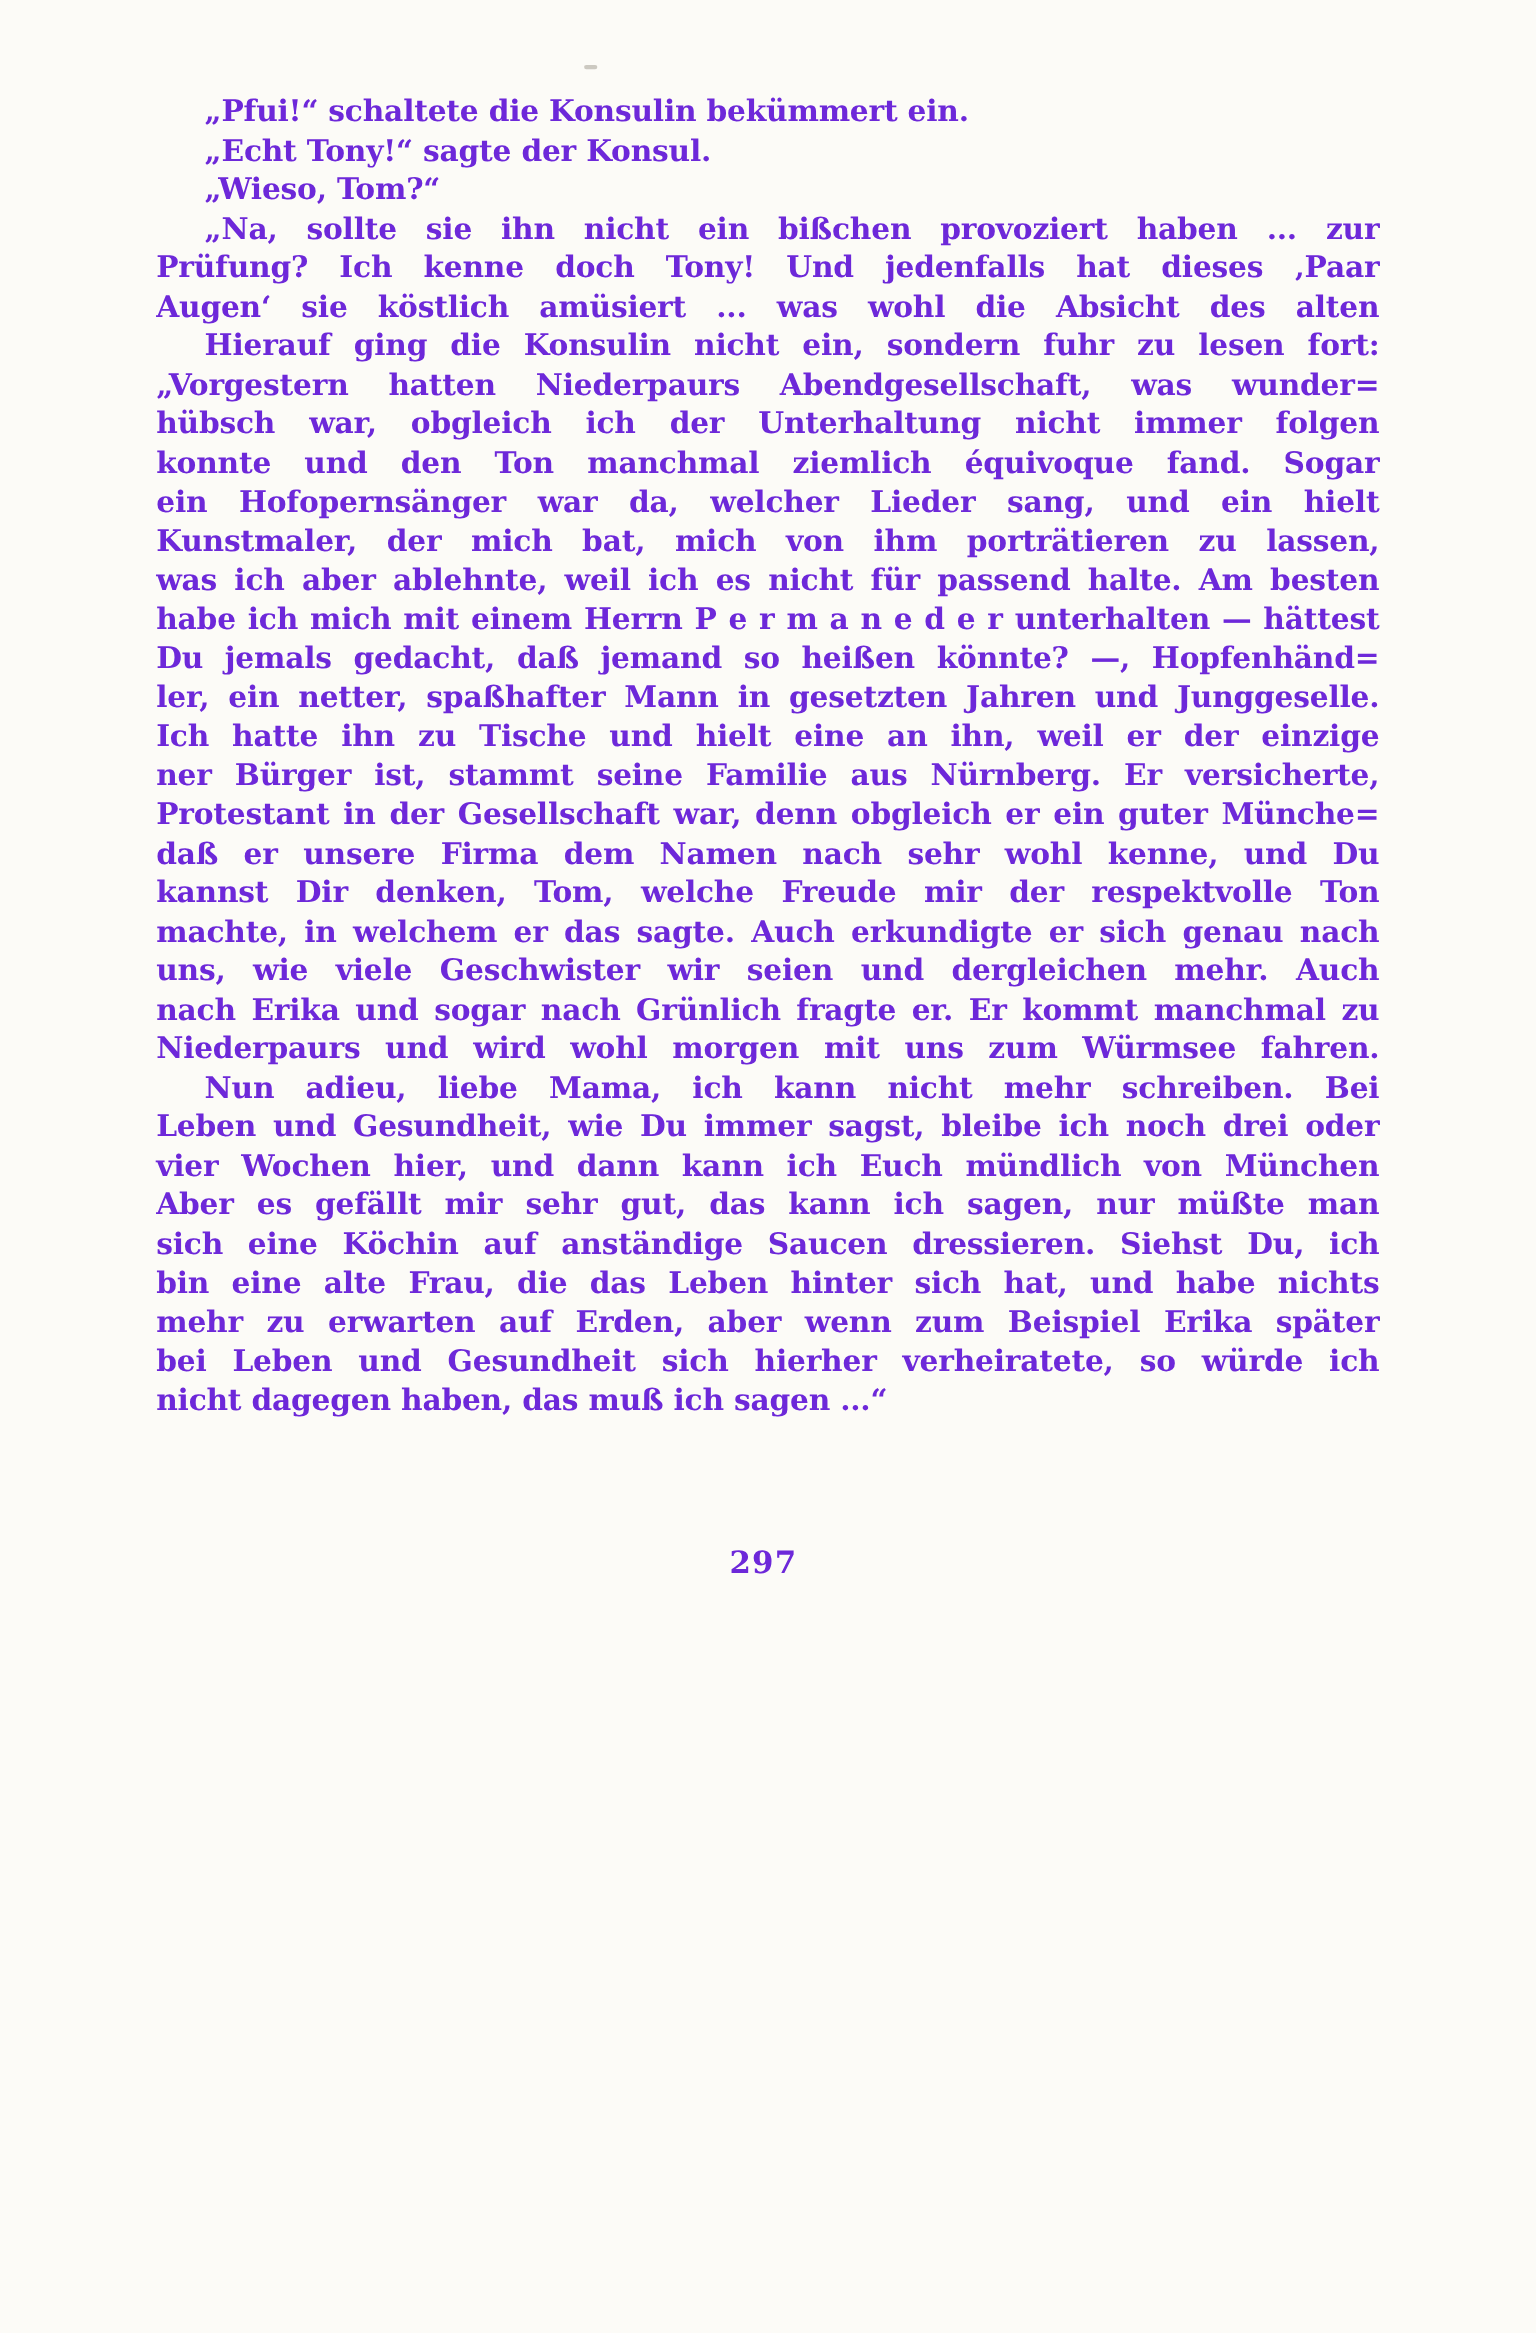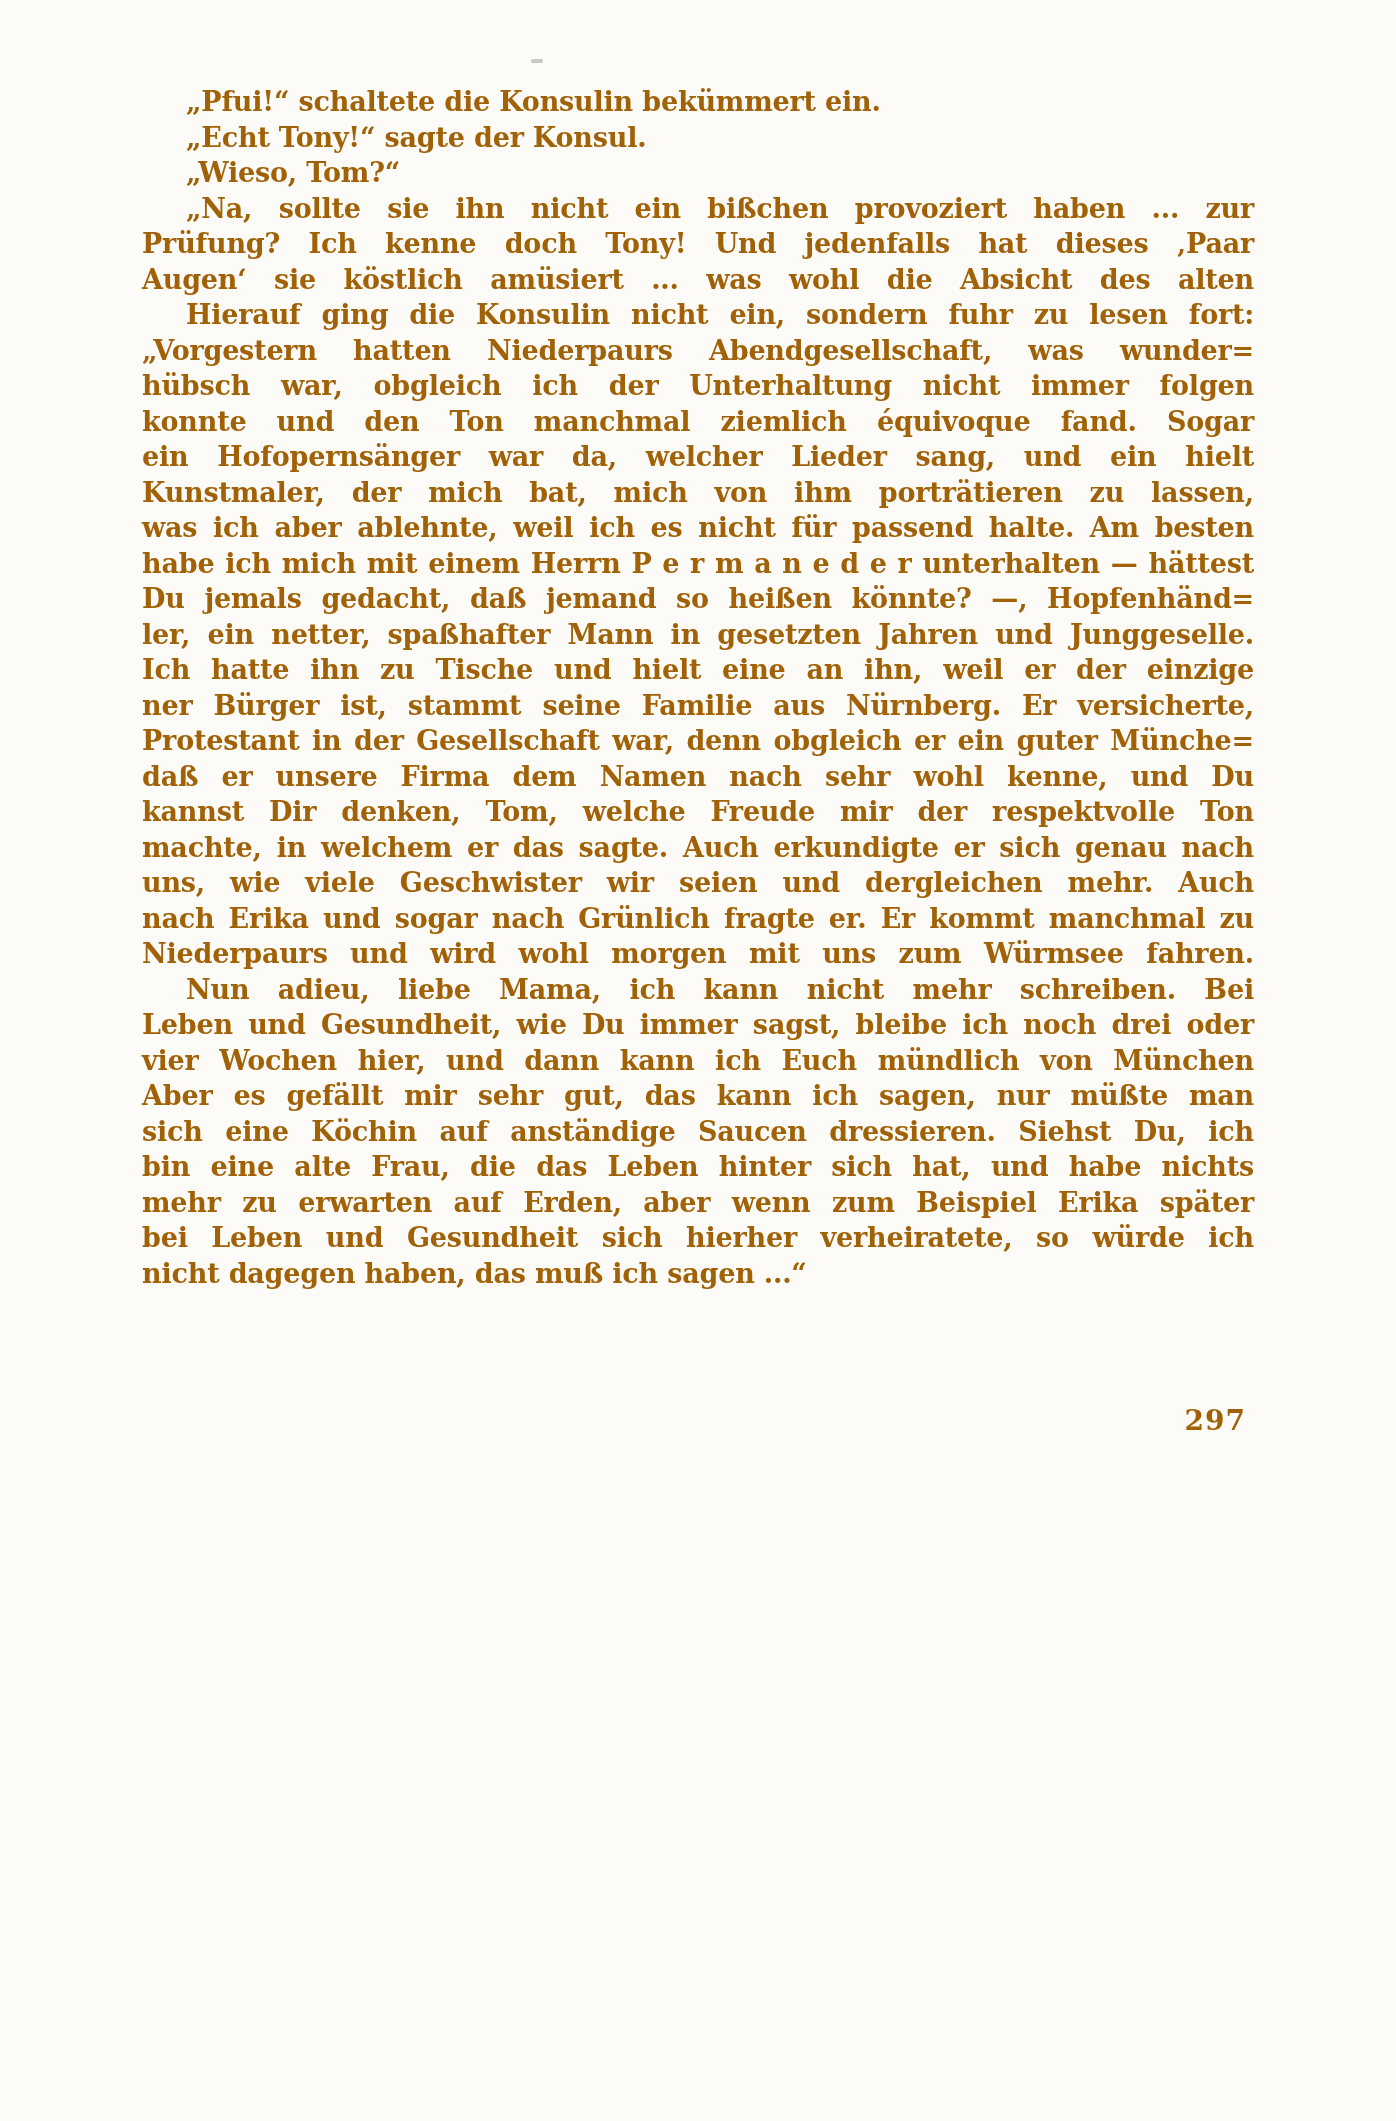--- a/index.html
+++ b/index.html
@@ -9,21 +9,21 @@
     background: #e9e7e2;
   }
   .page {
     position: relative;
     width: 1396px;
     height: 2121px;
     margin: 0 auto;
     background: #fcfbf7;
     overflow: hidden;
     font-family: "DejaVu Serif", serif;
-    color: #a16207;
+    color: #6d28d9;
   }
   .text-block {
     position: absolute;
     left: 142px;
     top: 84px;
     width: 1112px;
   }
   .line {
     font-size: 27px;
     font-weight: bold;
@@ -39,21 +39,21 @@
     -moz-text-align-last: left;
   }
   .line.indent {
     text-indent: 44px;
   }
   .page-number {
     position: absolute;
     top: 1404px;
     left: 142px;
     width: 1104px;
-    text-align: right;
+    text-align: center;
     font-size: 28px;
     font-weight: bold;
     letter-spacing: 1px;
   }
   .artifact {
     position: absolute;
     left: 531px;
     top: 59px;
     width: 12px;
     height: 4px;

